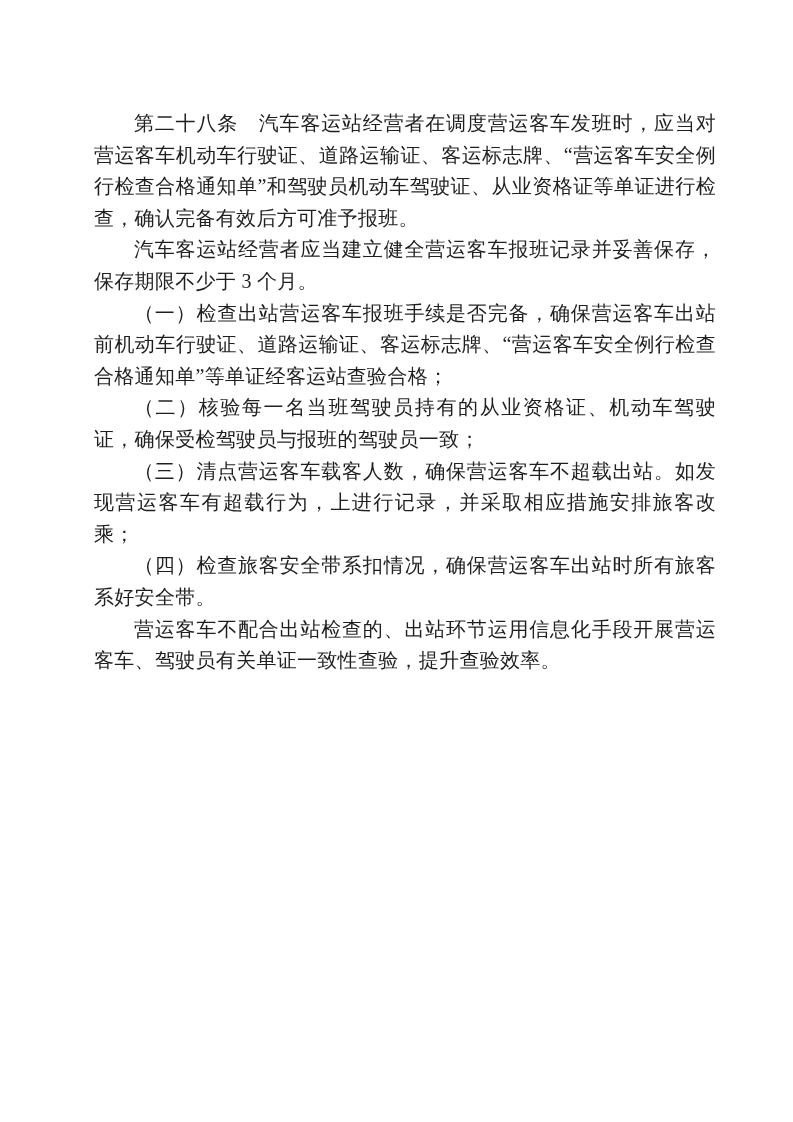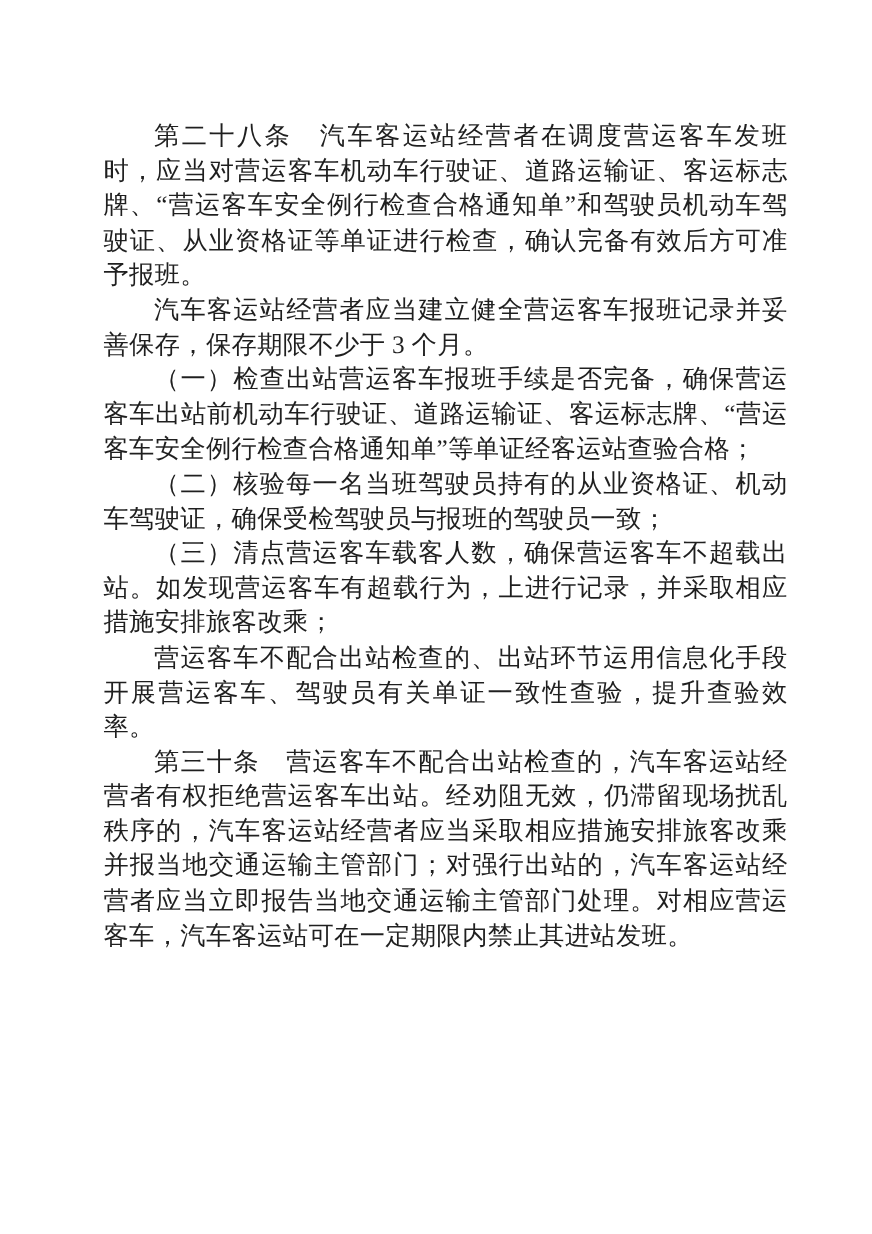--- a/index.html
+++ b/index.html
@@ -18,35 +18,35 @@
   .content {
     position: absolute;
     top: 108px;
     left: 94px;
     width: 622px;
     color: #1f1f1f;
   }
   .content p {
     margin: 0;
     padding: 0;
-    font-size: 23px;
+    font-size: 20px;
     line-height: 31.6px;
     text-align: justify;
     text-justify: inter-ideograph;
     text-indent: 2em;
     letter-spacing: 0.3px;
     word-break: break-all;
   }
 </style>
 </head>
 <body>
 
 <div class="page">
   <div class="content">
     <p>第二十八条　汽车客运站经营者在调度营运客车发班时，应当对营运客车机动车行驶证、道路运输证、客运标志牌、“营运客车安全例行检查合格通知单”和驾驶员机动车驾驶证、从业资格证等单证进行检查，确认完备有效后方可准予报班。</p>
     <p>汽车客运站经营者应当建立健全营运客车报班记录并妥善保存，保存期限不少于 3 个月。</p>
     <p>（一）检查出站营运客车报班手续是否完备，确保营运客车出站前机动车行驶证、道路运输证、客运标志牌、“营运客车安全例行检查合格通知单”等单证经客运站查验合格；</p>
     <p>（二）核验每一名当班驾驶员持有的从业资格证、机动车驾驶证，确保受检驾驶员与报班的驾驶员一致；</p>
     <p>（三）清点营运客车载客人数，确保营运客车不超载出站。如发现营运客车有超载行为，上进行记录，并采取相应措施安排旅客改乘；</p>
+    <p>（四）检查旅客安全带系扣情况，确保营运客车出站时所有旅客系好安全带。</p>
     <p>营运客车不配合出站检查的、出站环节运用信息化手段开展营运客车、驾驶员有关单证一致性查验，提升查验效率。</p>
-    <p>第三十条　营运客车不配合出站检查的，汽车客运站经营者有权拒绝营运客车出站。经劝阻无效，仍滞留现场扰乱秩序的，汽车客运站经营者应当采取相应措施安排旅客改乘并报当地交通运输主管部门；对强行出站的，汽车客运站经营者应当立即报告当地交通运输主管部门处理。对相应营运客车，汽车客运站可在一定期限内禁止其进站发班。</p>
   </div>
 </div>
 
 </body></html>

